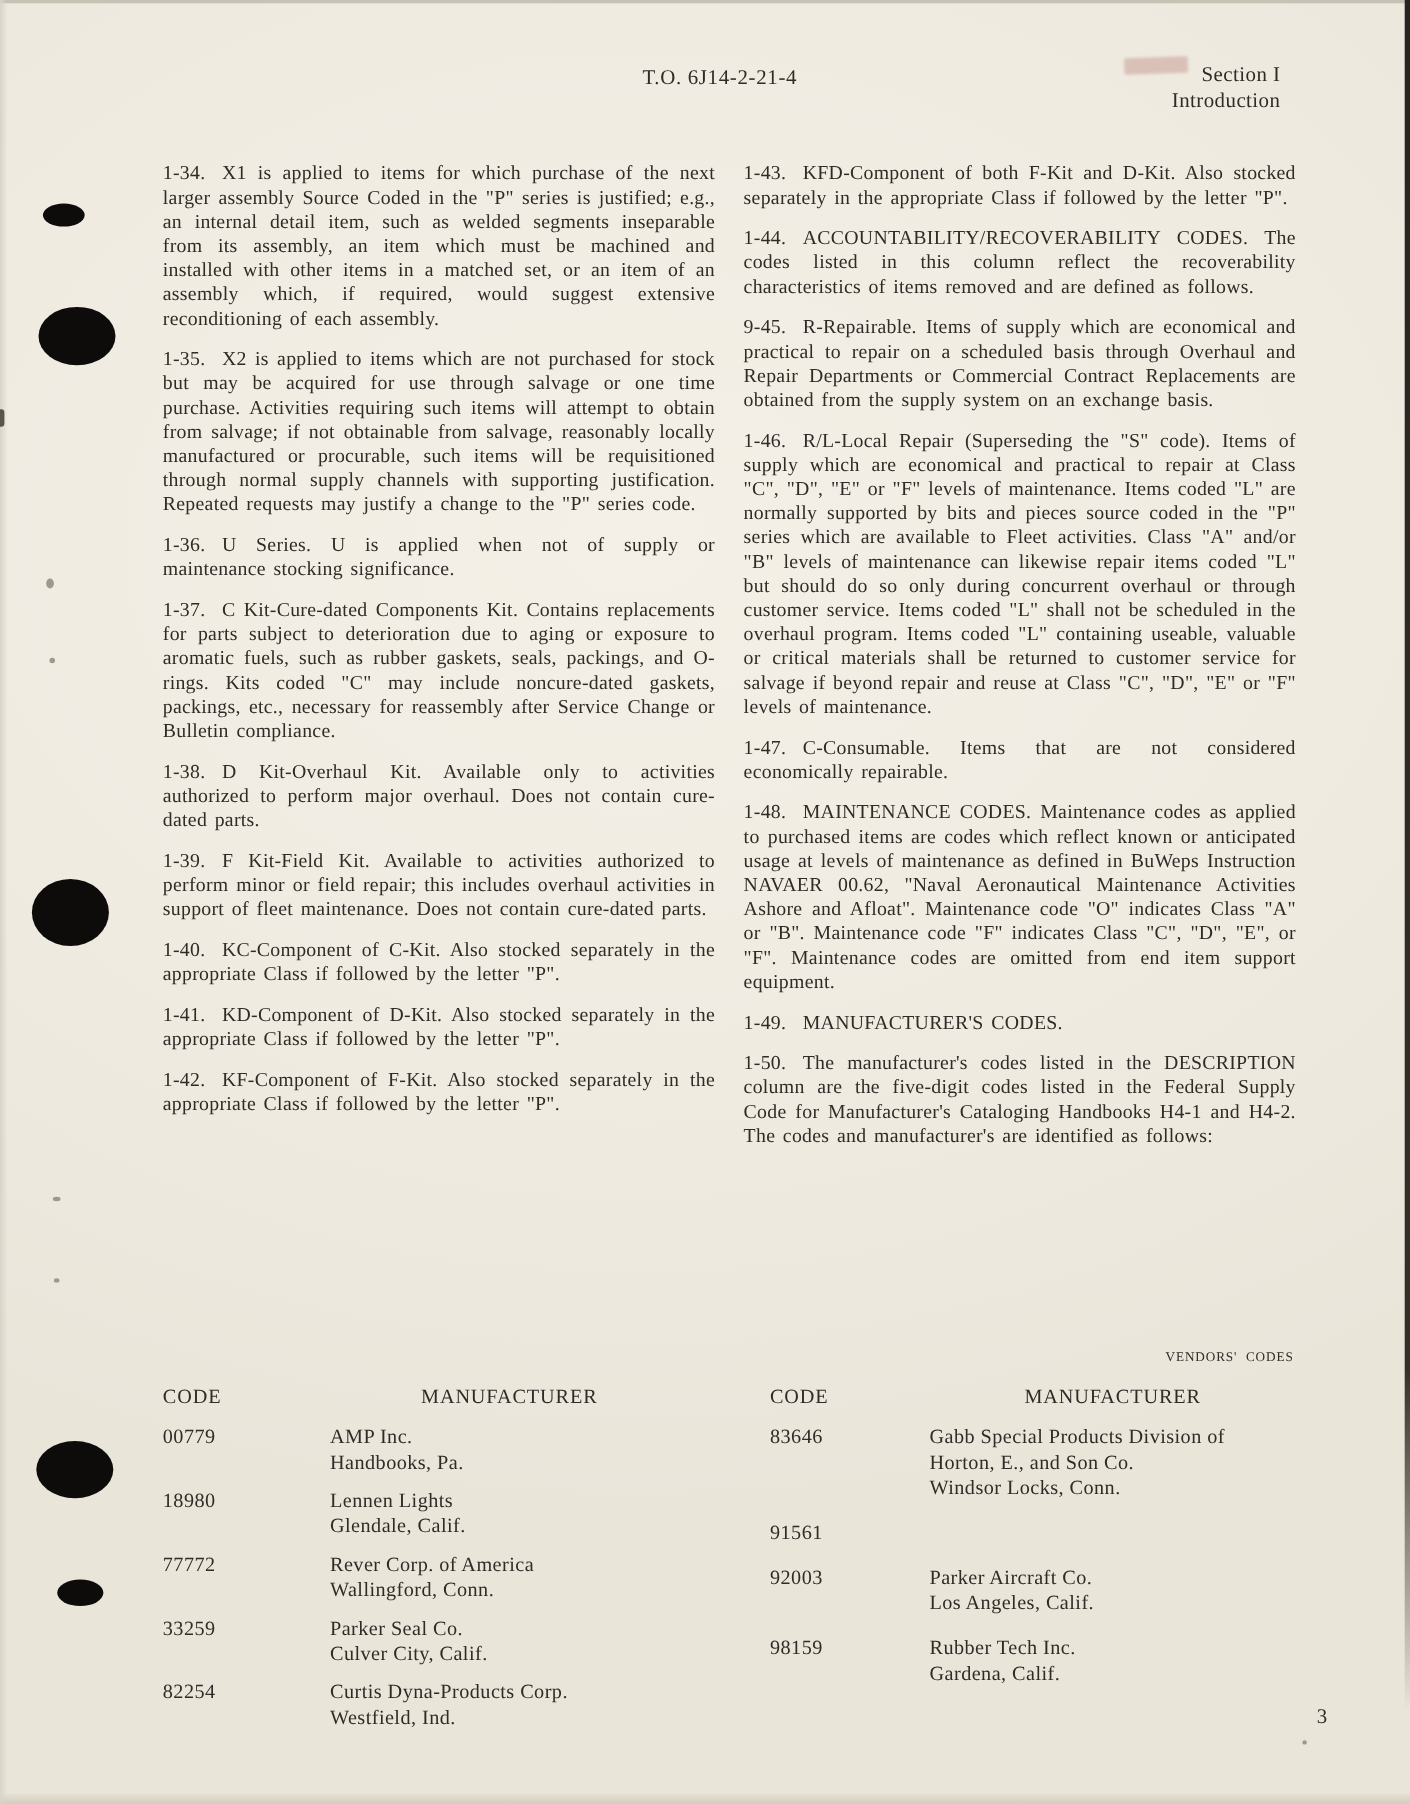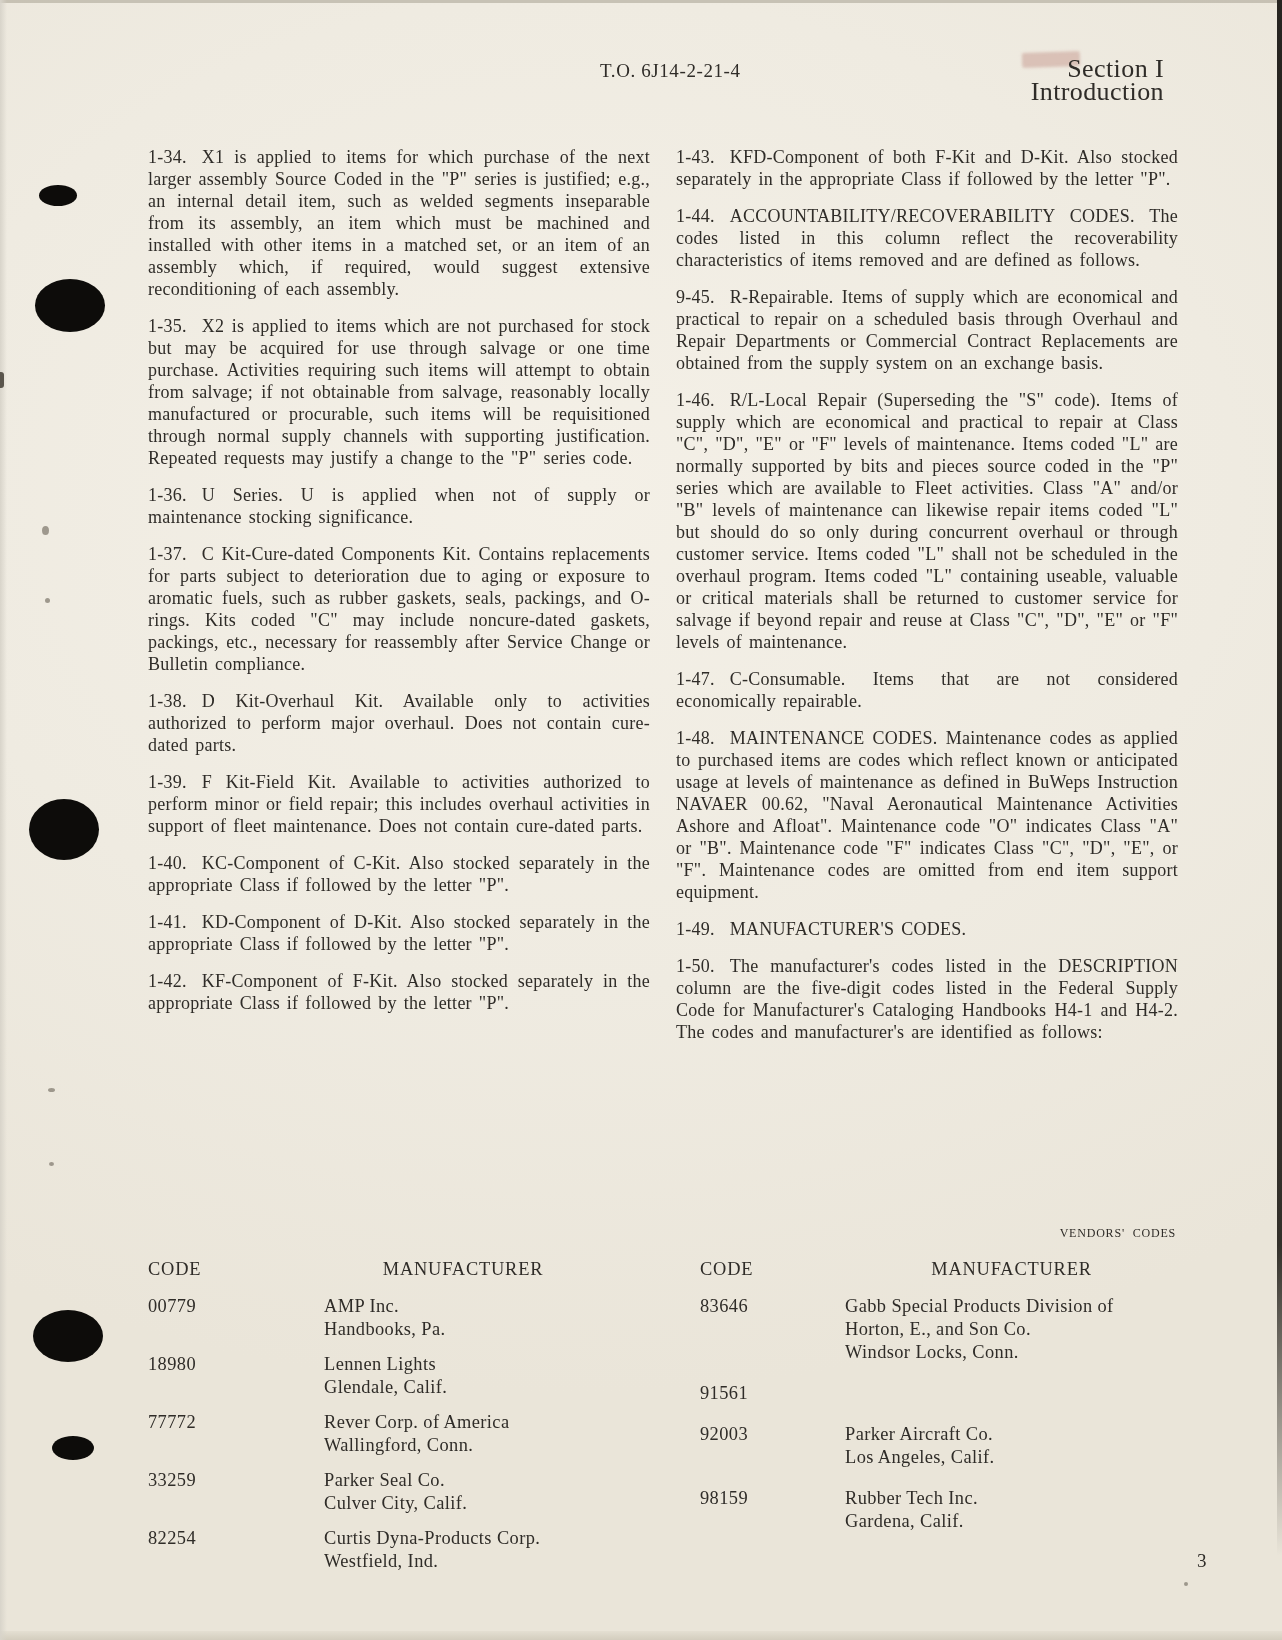--- a/index.html
+++ b/index.html
@@ -19,43 +19,43 @@
   .edge-left{position:absolute;left:0;top:0;width:7px;height:100%;background:linear-gradient(90deg,#d8d4ca,rgba(216,212,202,0));}
   .notch{position:absolute;left:0;top:372px;width:4px;height:16px;background:#5a554c;border-radius:0 3px 3px 0;}
 
   
   .blob{position:absolute;background:#0d0c0a;border-radius:50%;}
   .speck{position:absolute;background:#8a8378;border-radius:50%;opacity:.8;}
   .stamp{position:absolute;left:1022px;top:52px;width:58px;height:15px;
          background:rgba(197,152,142,.5);filter:blur(1.5px);transform:rotate(-2deg);border-radius:2px;}
 
   
-  .hdr-to{position:absolute;left:600px;top:60px;width:230px;font-size:19px;letter-spacing:.6px;white-space:nowrap;}
-  .hdr-right{position:absolute;right:118px;top:57px;text-align:right;font-size:26px;line-height:23px;letter-spacing:.4px;}
+  .hdr-to{position:absolute;left:584px;top:60px;width:230px;font-size:19px;letter-spacing:.6px;white-space:nowrap;}
+  .hdr-right{position:absolute;right:118px;top:57px;text-align:right;font-size:19px;line-height:23px;letter-spacing:.4px;}
 
   
   .col{position:absolute;top:146px;width:502px;font-size:18px;line-height:22px;
        text-align:justify;letter-spacing:.25px;word-spacing:2.2px;}
   .col-left{left:148px;}
   .col-right{left:676px;}
   .para{margin:0 0 15px 0;}
   .pnum{margin-right:15px;}
 
   
   .vtitle{position:absolute;left:148px;top:1226px;width:1028px;text-align:right;
           font-size:12px;letter-spacing:.8px;word-spacing:4px;}
   .vtable{position:absolute;top:1258px;width:478px;font-size:18.4px;line-height:23px;letter-spacing:.4px;}
   .vtable-left{left:148px;}
   .vtable-right{left:700px;}
   .vhead{display:flex;margin-bottom:14px;letter-spacing:.8px;}
   .vtable-left .vcode{width:152px;flex:none;}
   .vtable-right .vcode{width:145px;flex:none;}
   .vmanu{flex:1;text-align:center;}
   .vrow{display:flex;}
-  .vtable-left .vrow{margin-bottom:12px;gap:24px;}
+  .vtable-left .vrow{margin-bottom:12px;}
   .vtable-right .vrow{margin-bottom:18px;}
   .vlines{flex:1;}
 
   .pageno{position:absolute;left:1197px;top:1550px;font-size:19px;}
 </style>
 </head>
 <body>
 
 <div id="page">
 

